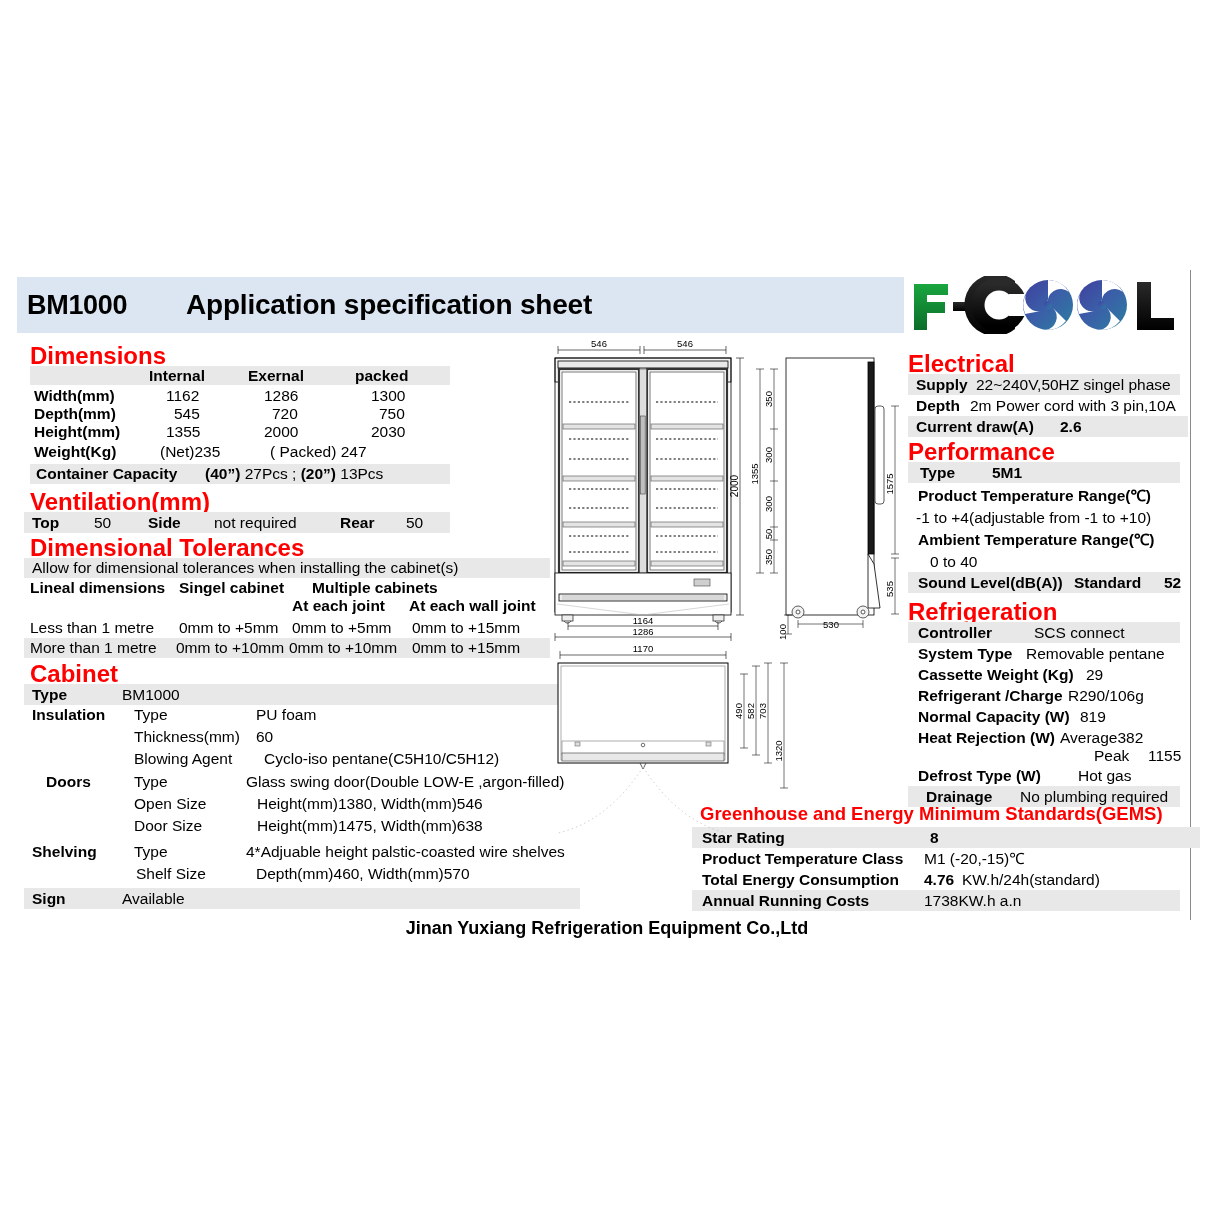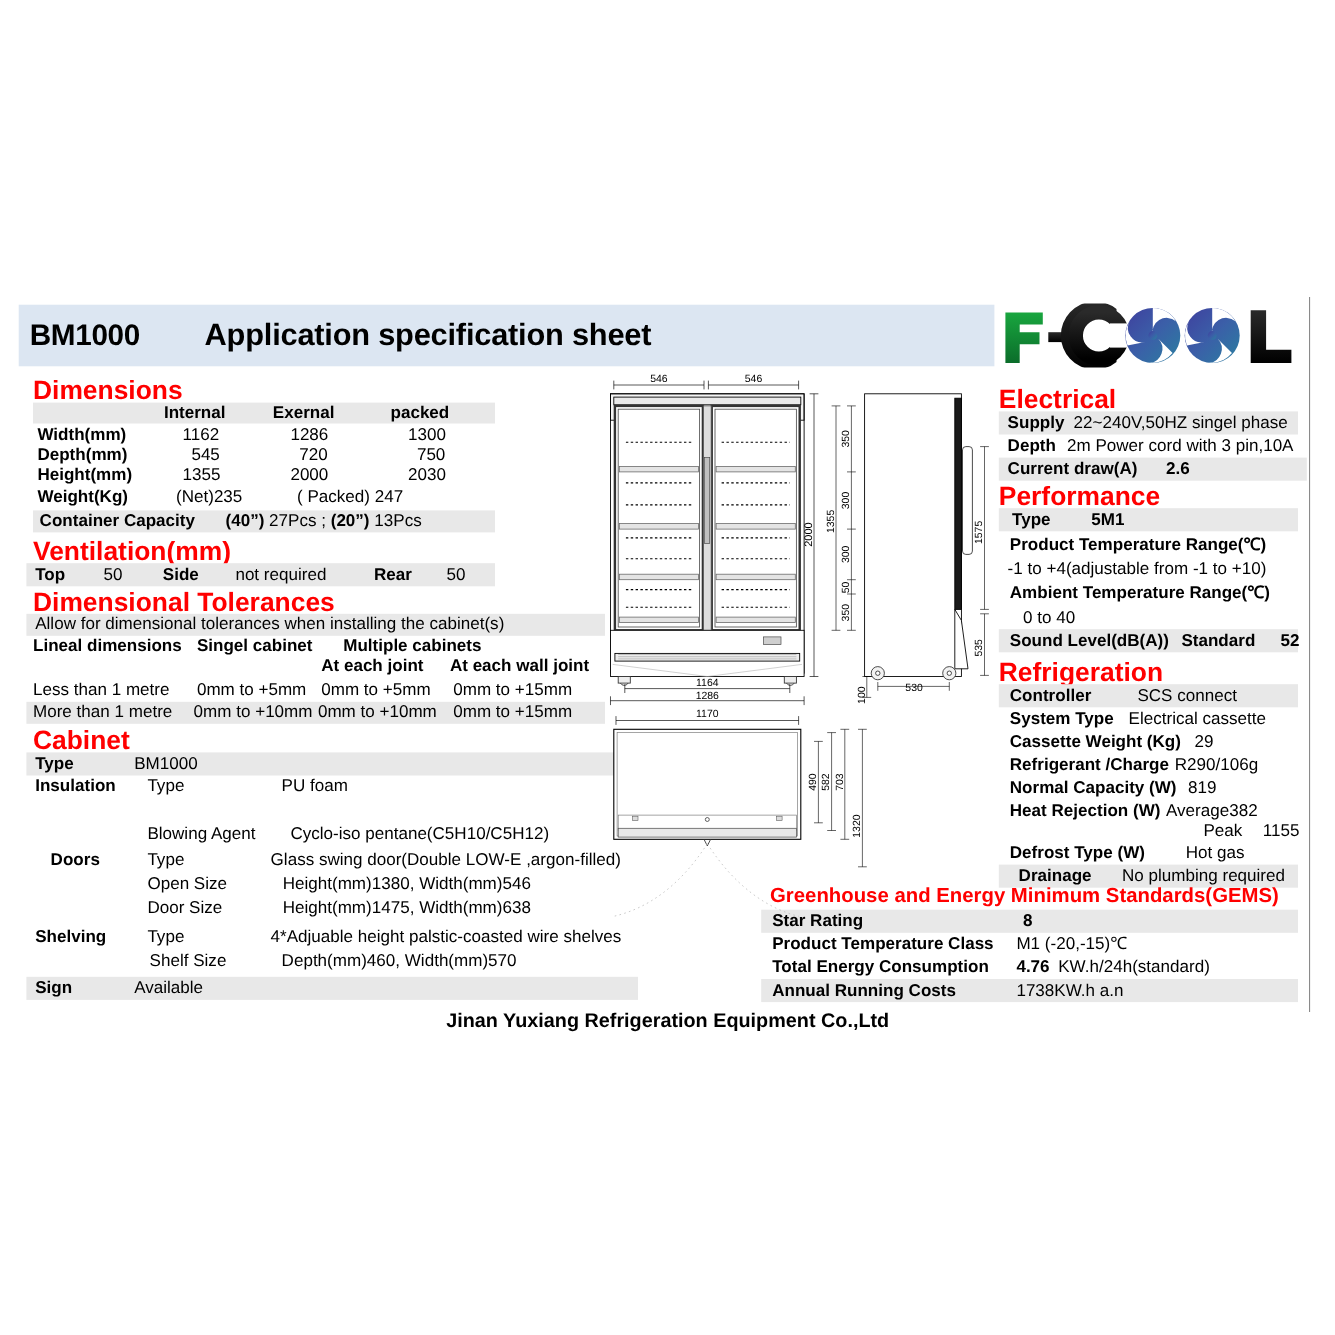--- a/index.html
+++ b/index.html
@@ -243,20 +243,24 @@
   <div class="row shade" style="left:24px; top:684px; width:556px; height:21px; line-height:21px;">
     <span class="cell b" style="left:8px; line-height:21px;">Type</span>
     <span class="cell" style="left:98px; line-height:21px;">BM1000</span>
   </div>
 
   <div class="row" style="left:24px; top:705px; width:556px;">
     <span class="cell b" style="left:8px;">Insulation</span>
     <span class="cell" style="left:110px;">Type</span>
     <span class="cell" style="left:232px;">PU foam</span>
   </div>
+  <div class="row" style="left:24px; top:727px; width:556px;">
+    <span class="cell" style="left:110px;">Thickness(mm)</span>
+    <span class="cell" style="left:232px;">60</span>
+  </div>
   <div class="row" style="left:24px; top:749px; width:556px;">
     <span class="cell" style="left:110px;">Blowing Agent</span>
     <span class="cell" style="left:240px;">Cyclo-iso pentane(C5H10/C5H12)</span>
   </div>
 
   <div class="row" style="left:24px; top:772px; width:556px;">
     <span class="cell b" style="left:22px;">Doors</span>
     <span class="cell" style="left:110px;">Type</span>
     <span class="cell" style="left:222px;">Glass swing  door(Double LOW-E ,argon-filled)</span>
   </div>
@@ -321,21 +325,21 @@
     <span class="cell b" style="left:256px; line-height:21px;">52</span>
   </div>
 
   <div class="sec-head" style="left:908px; top:598px;">Refrigeration</div>
   <div class="row shade" style="left:908px; top:622px; width:272px; height:21px; line-height:21px;">
     <span class="cell b" style="left:10px; line-height:21px;">Controller</span>
     <span class="cell" style="left:126px; line-height:21px;">SCS connect</span>
   </div>
   <div class="row" style="left:908px; top:643px; width:272px; height:21px; line-height:21px;">
     <span class="cell b" style="left:10px; line-height:21px;">System Type</span>
-    <span class="cell" style="left:118px; line-height:21px;">Electrical  cassette</span>
+    <span class="cell" style="left:118px; line-height:21px;">Removable  pentane</span>
   </div>
   <div class="row" style="left:908px; top:664px; width:272px; height:21px; line-height:21px;">
     <span class="cell b" style="left:10px; line-height:21px;">Cassette Weight (Kg)</span>
     <span class="cell" style="left:178px; line-height:21px;">29</span>
   </div>
   <div class="row" style="left:908px; top:685px; width:272px; height:21px; line-height:21px;">
     <span class="cell b" style="left:10px; line-height:21px;">Refrigerant /Charge</span>
     <span class="cell" style="left:160px; line-height:21px;">R290/106g</span>
   </div>
   <div class="row" style="left:908px; top:706px; width:272px; height:21px; line-height:21px;">
@@ -353,21 +357,21 @@
   <div class="row" style="left:908px; top:765px; width:272px; height:21px; line-height:21px;">
     <span class="cell b" style="left:10px; line-height:21px;">Defrost Type (W)</span>
     <span class="cell" style="left:170px; line-height:21px;">Hot gas</span>
   </div>
   <div class="row shade" style="left:908px; top:786px; width:272px; height:21px; line-height:21px;">
     <span class="cell b" style="left:18px; line-height:21px;">Drainage</span>
     <span class="cell" style="left:112px; line-height:21px;">No plumbing required</span>
   </div>
 
   <div class="sec-head" style="left:700px; top:803px; font-size:18.5px;">Greenhouse and Energy Minimum Standards(GEMS)</div>
-  <div class="row shade" style="left:692px; top:827px; width:488px; height:21px; line-height:21px;">
+  <div class="row shade" style="left:692px; top:827px; width:488px; height:21px; line-height:21px;padding-left:20px;">
     <span class="cell b" style="left:10px; line-height:21px;">Star Rating</span>
     <span class="cell b" style="left:238px; line-height:21px;">8</span>
   </div>
   <div class="row" style="left:692px; top:848px; width:488px; height:21px; line-height:21px;">
     <span class="cell b" style="left:10px; line-height:21px;">Product Temperature Class</span>
     <span class="cell" style="left:232px; line-height:21px;">M1 (-20,-15)℃</span>
   </div>
   <div class="row" style="left:692px; top:869px; width:488px; height:21px; line-height:21px;">
     <span class="cell b" style="left:10px; line-height:21px;">Total Energy Consumption</span>
     <span class="cell b" style="left:232px; line-height:21px;">4.76</span>

